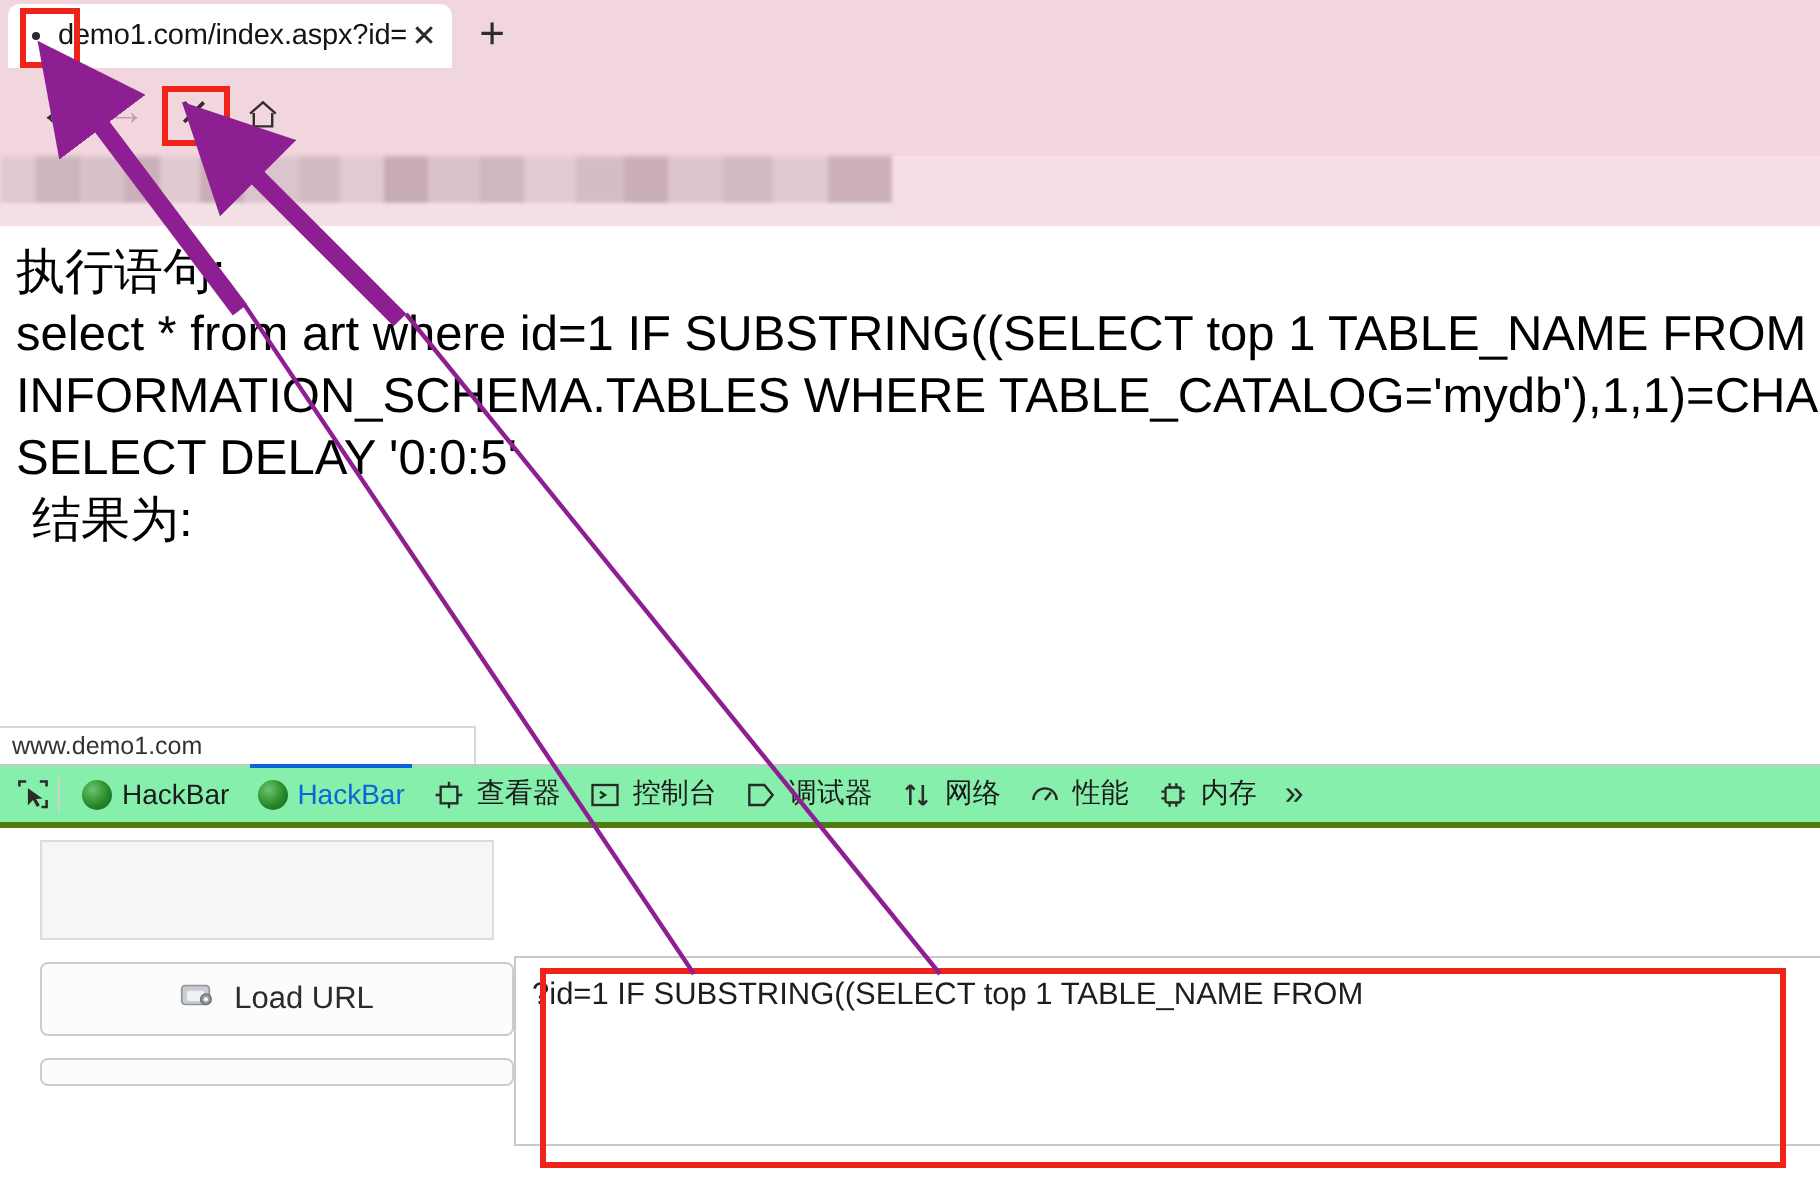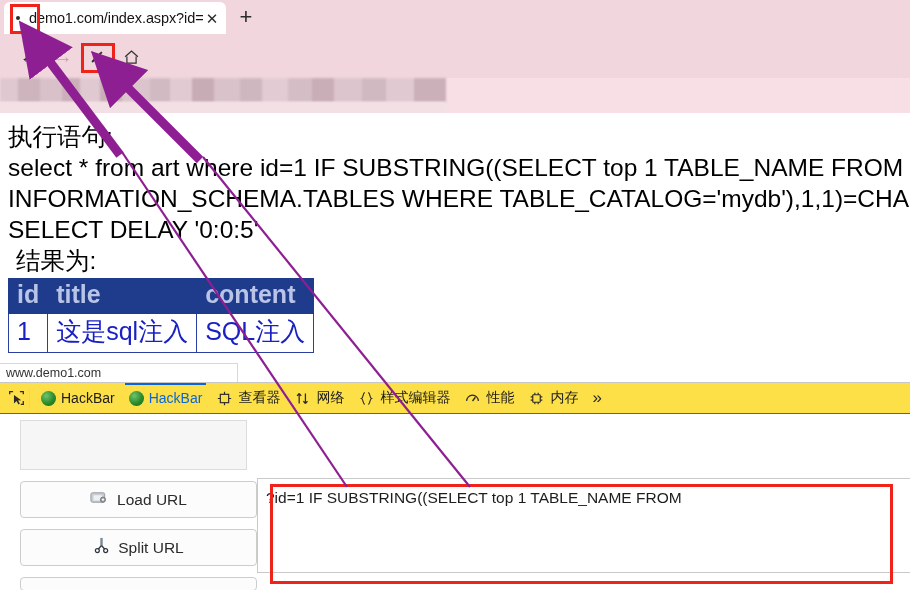--- a/index.html
+++ b/index.html
@@ -74,22 +74,22 @@
   .redbox { position:absolute; border:3px solid #f0231b; }
 
   
   #statusbar { position:absolute; left:0; top:363px; width:238px; height:20px;
                background:#ffffff; border:1px solid #d8d8d8; border-left:none;
                font-size:12.5px; color:#333; padding:2px 0 0 6px; }
 
   
   #devtools { position:absolute; left:0; top:382px; width:910px; height:208px;
               background:#ffffff; border-top:1px solid #c7c7c7; }
-  #dt-tabs { height:32px; display:flex; align-items:center; border-bottom:2px solid #4d7c0f;
-             background:#fde047; }
+  #dt-tabs { height:32px; display:flex; align-items:center; border-bottom:4px solid #4d7c0f;
+             background:#86efac; }
   .dt-tab { display:flex; align-items:center; gap:5px; height:31px; padding:0 7px;
             font-size:14px; color:#1c1c1c; white-space:nowrap; position:relative; }
   .dt-tab.active { color:#0a66d6; }
   .dt-tab.active:after { content:""; position:absolute; left:3px; right:3px; top:0; height:2.5px;
                          background:#0a66d6; }
   .dt-sep { width:1px; height:18px; background:#d0d0d0; margin:0 4px; }
   .hb-icon { width:15px; height:15px; border-radius:50%;
              background:radial-gradient(circle at 35% 32%, #6fc46f 0%, #2a8a2a 55%, #14621a 100%); }
   .dt-ico { width:17px; height:17px; display:inline-flex; align-items:center; justify-content:center; }
 
@@ -203,34 +203,20 @@
 
 <div id="page">
   <div id="page-text">
     <span class="ln">执行语句:</span>
     <span class="ln">select * from art where id=1 IF SUBSTRING((SELECT top 1 TABLE_NAME FROM</span>
     <span class="ln">INFORMATION_SCHEMA.TABLES WHERE TABLE_CATALOG='mydb'),1,1)=CHAR</span>
     <span class="ln">SELECT DELAY '0:0:5'</span>
   </div>
   <div id="result-label">结果为:</div>
 
-  <table class="res">
-    <tbody>
-        <tr>
-      <th>id</th>
-      <th>title</th>
-      <th>content</th>
-    </tr>
-    <tr>
-      <td>1</td>
-      <td>这是sql注入</td>
-      <td>SQL注入</td>
-    </tr>
-  </tbody>
-    </table>
 
 </div>
 
 <div id="statusbar">www.demo1.com</div>
 
 <div id="devtools">
   <div id="dt-tabs">
     <div style="width:8px"></div>
     <span class="dt-ico">
       <svg width="17" height="17" viewBox="0 0 20 20" fill="none" stroke="#2a2a2a" stroke-width="1.5">
@@ -253,41 +239,49 @@
     <div class="dt-tab">
       <span class="dt-ico">
         <svg width="15" height="15" viewBox="0 0 18 18" fill="none" stroke="#2a2a2a" stroke-width="1.4">
           <rect x="4" y="4" width="10" height="10"></rect>
             <path d="M9 1 V4 M9 14 V17 M1 9 H4 M14 9 H17"></path>
         </svg>
       </span>
       <span>查看器</span>
     </div>
 
-
+    <div class="dt-tab">
+      <span class="dt-ico">
+        <svg width="15" height="15" viewBox="0 0 18 18" fill="none" stroke="#2a2a2a" stroke-width="1.4">
+          <rect x="1.5" y="3" width="15" height="12"></rect>
+            <path d="M6 7 L9 9 L6 11"></path>
+        </svg>
+      </span>
+      <span>控制台</span>
+    </div>
+
+    <div class="dt-tab">
+      <span class="dt-ico">
+        <svg width="15" height="15" viewBox="0 0 18 18" fill="none" stroke="#2a2a2a" stroke-width="1.4">
+          <path d="M2 3 H11 L16 9 L11 15 H2 Z"></path>
+        </svg>
+      </span>
+      <span>调试器</span>
+    </div>
 
     <div class="dt-tab">
       <span class="dt-ico">
         <svg width="15" height="15" viewBox="0 0 18 18" fill="none" stroke="#2a2a2a" stroke-width="1.5">
           <path d="M5 15 V3 M5 3 L2.5 5.8 M5 3 L7.5 5.8"></path>
           <path d="M12.5 3 V15 M12.5 15 L10 12.2 M12.5 15 L15 12.2"></path>
         </svg>
       </span>
       <span>网络</span>
     </div>
 
-    <div class="dt-tab">
-      <span class="dt-ico">
-        <svg width="15" height="15" viewBox="0 0 18 18" fill="none" stroke="#2a2a2a" stroke-width="1.4">
-          <path d="M7 2 C4.5 2 5.5 8 3 9 C5.5 10 4.5 16 7 16"></path>
-          <path d="M11 2 C13.5 2 12.5 8 15 9 C12.5 10 13.5 16 11 16"></path>
-        </svg>
-      </span>
-      <span>样式编辑器</span>
-    </div>
 
     <div class="dt-tab">
       <span class="dt-ico">
         <svg width="15" height="15" viewBox="0 0 18 18" fill="none" stroke="#2a2a2a" stroke-width="1.4">
           <path d="M2 12 A7 7 0 0 1 16 12"></path>
             <path d="M9 12 L12.5 7.5" stroke-width="1.6"></path>
         </svg>
       </span>
       <span>性能</span>
     </div>
@@ -317,32 +311,20 @@
         <svg width="19" height="15" viewBox="0 0 22 17">
           <rect x="1" y="3" width="16" height="11" rx="2" fill="#c9cdd1" stroke="#8d9398"></rect>
           <rect x="4" y="6" width="10" height="6" rx="1" fill="#eef1f3"></rect>
           <circle cx="15" cy="11" r="3" fill="#9aa0a6" stroke="#6f7479"></circle>
           <circle cx="15" cy="11" r="1.2" fill="#fff"></circle>
         </svg>
       </span>
       <span>Load URL</span>
     </div>
 
-    <div class="hb-btn">
-      <span>
-        <svg width="17" height="17" viewBox="0 0 18 18">
-          <path d="M9 1 V9" stroke="#7f8b96" stroke-width="2.6"></path>
-          <path d="M9 9 L5.5 13" stroke="#2f3640" stroke-width="1.3" fill="none"></path>
-          <path d="M9 9 L12.5 13" stroke="#2f3640" stroke-width="1.3" fill="none"></path>
-          <circle cx="4.6" cy="14.4" r="2.1" fill="none" stroke="#2f3640" stroke-width="1.3"></circle>
-          <circle cx="13.4" cy="14.4" r="2.1" fill="none" stroke="#2f3640" stroke-width="1.3"></circle>
-        </svg>
-      </span>
-      <span>Split URL</span>
-    </div>
 
     <div class="hb-btn" style="height:14px;overflow:hidden">
       <span></span>
     </div>
   </div>
 
   <div id="hb-right">
     <div id="hb-textarea">
       <div>?id=1 IF SUBSTRING((SELECT top 1 TABLE_NAME FROM</div>
     </div>

